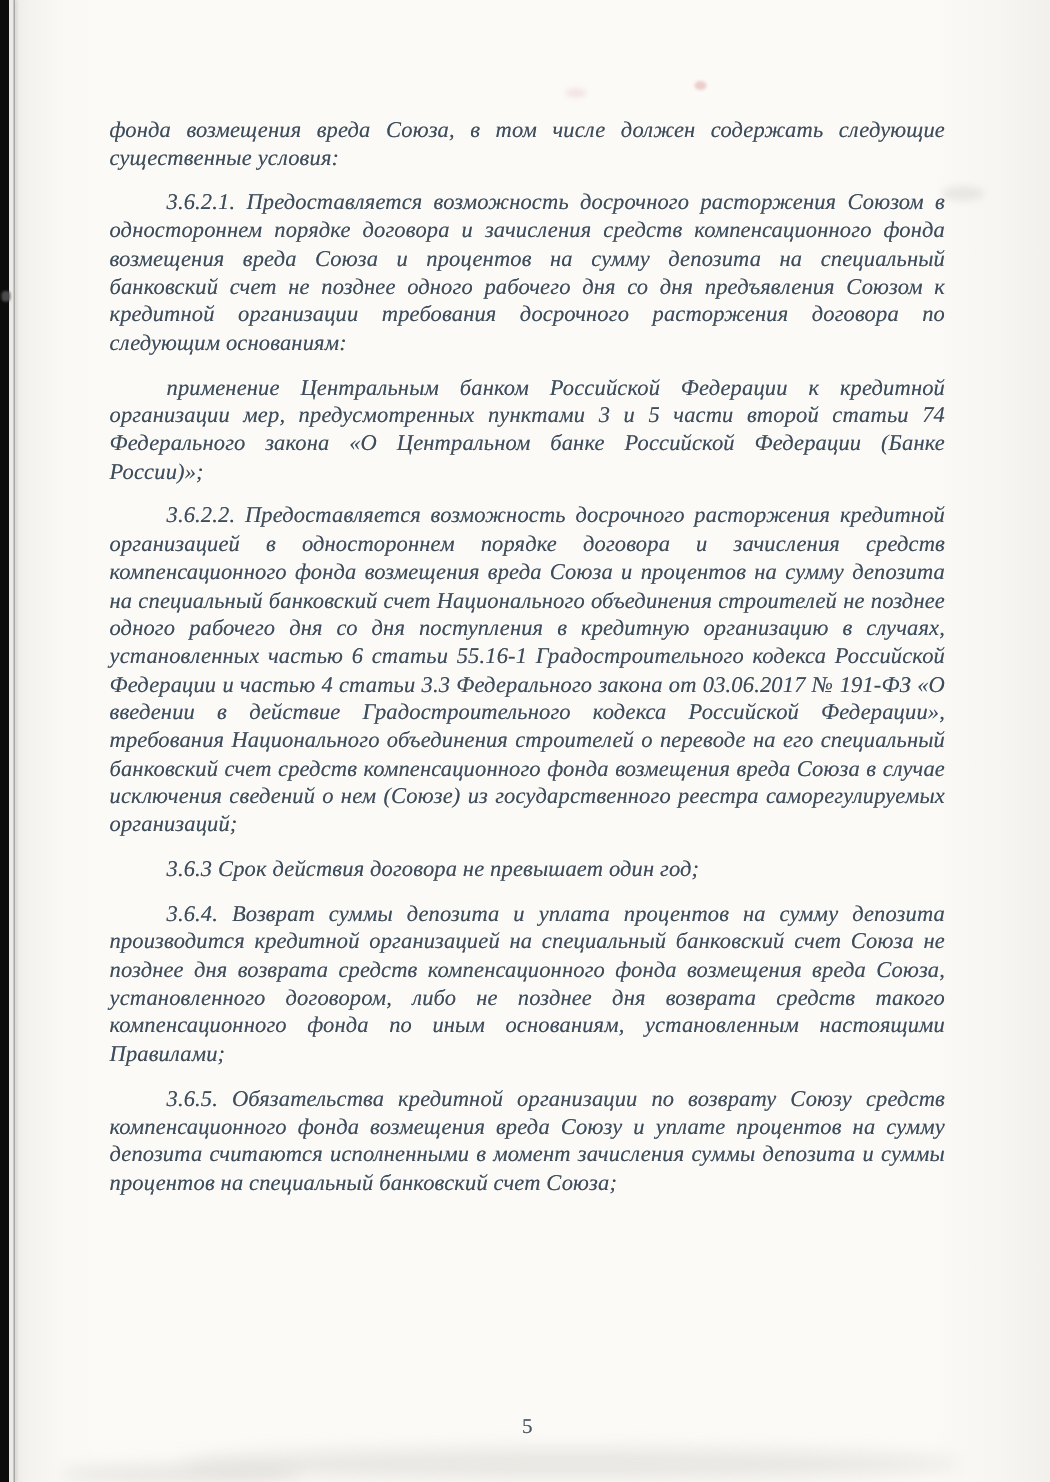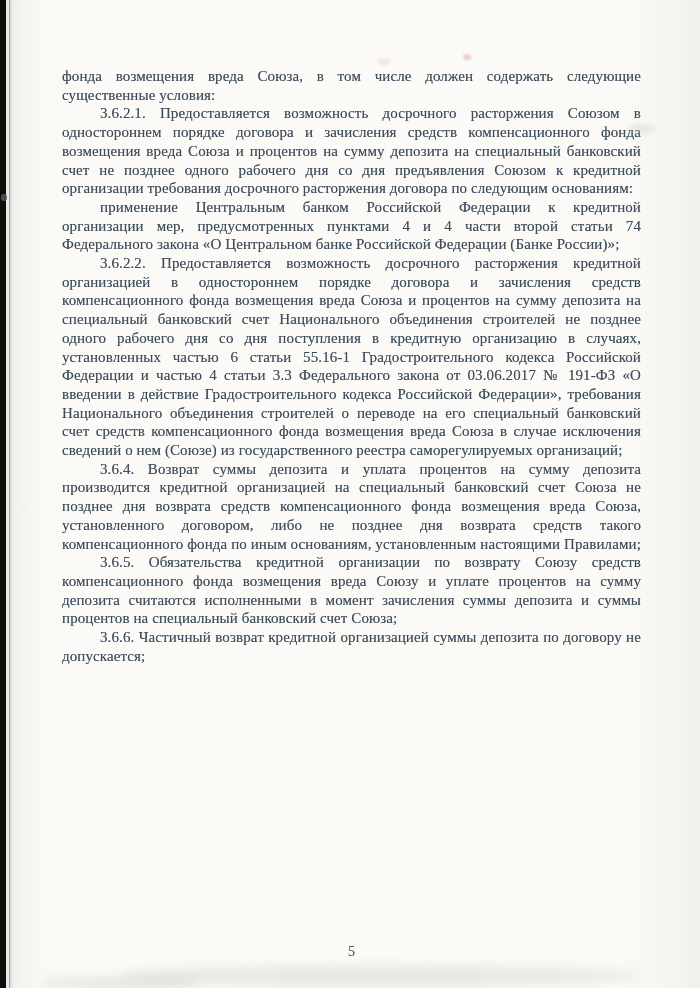--- a/index.html
+++ b/index.html
@@ -40,21 +40,21 @@
   }
   
   .text-block{
     position:absolute;left:62px;top:67px;width:579px;
     color:var(--ink);
     font-size:15px;line-height:18.7px;
     text-align:justify;
     letter-spacing:.1px;
     text-shadow:0 0 .4px rgba(62,77,92,.55);
   }
-  .text-block p{margin:0;}
+  .text-block p{margin:11px;font-style:italic;}
   .text-block p.indent{text-indent:38px;}
   .page-number{
     position:absolute;left:62px;top:944px;width:579px;
     text-align:center;
     color:#495765;
     font-size:14px;
     text-shadow:0 0 .4px rgba(62,77,92,.5);
   }
   
   .artifact{position:absolute;border-radius:50%;pointer-events:none;}
@@ -68,25 +68,25 @@
 </head>
 <body>
 
 <div class="scan">
   <div class="edge-black"></div>
   <div class="edge-line"></div>
 
   <div class="text-block" id="paragraphs">
       <p class="">фонда возмещения вреда Союза, в том числе должен содержать следующие существенные условия:</p>
       <p class="indent">3.6.2.1. Предоставляется возможность досрочного расторжения Союзом в одностороннем порядке договора и зачисления средств компенсационного фонда возмещения вреда Союза и процентов на сумму депозита на специальный банковский счет не позднее одного рабочего дня со дня предъявления Союзом к кредитной организации требования досрочного расторжения договора по следующим основаниям:</p>
-      <p class="indent">применение Центральным банком Российской Федерации к кредитной организации мер, предусмотренных пунктами 4 и 4 части второй статьи 74 Федерального закона «О Центральном банке Российской Федерации (Банке России)»;</p>
+      <p class="indent">применение Центральным банком Российской Федерации к кредитной организации мер, предусмотренных пунктами 3 и 5 части второй статьи 74 Федерального закона «О Центральном банке Российской Федерации (Банке России)»;</p>
       <p class="indent">3.6.2.2. Предоставляется возможность досрочного расторжения кредитной организацией в одностороннем порядке договора и зачисления средств компенсационного фонда возмещения вреда Союза и процентов на сумму депозита на специальный банковский счет Национального объединения строителей не позднее одного рабочего дня со дня поступления в кредитную организацию в случаях, установленных частью 6 статьи 55.16-1 Градостроительного кодекса Российской Федерации и частью 4 статьи 3.3 Федерального закона от 03.06.2017 № 191-ФЗ «О введении в действие Градостроительного кодекса Российской Федерации», требования Национального объединения строителей о переводе на его специальный банковский счет средств компенсационного фонда возмещения вреда Союза в случае исключения сведений о нем (Союзе) из государственного реестра саморегулируемых организаций;</p>
+      <p class="indent">3.6.3 Срок действия договора не превышает один год;</p>
       <p class="indent">3.6.4. Возврат суммы депозита и уплата процентов на сумму депозита производится кредитной организацией на специальный банковский счет Союза не позднее дня возврата средств компенсационного фонда возмещения вреда Союза, установленного договором, либо не позднее дня возврата средств такого компенсационного фонда по иным основаниям, установленным настоящими Правилами;</p>
       <p class="indent">3.6.5. Обязательства кредитной организации по возврату Союзу средств компенсационного фонда возмещения вреда Союзу и уплате процентов на сумму депозита считаются исполненными в момент зачисления суммы депозита и суммы процентов на специальный банковский счет Союза;</p>
-      <p class="indent">3.6.6. Частичный возврат кредитной организацией суммы депозита по договору не допускается;</p>
     </div>
 
   <div class="page-number">5</div>
 
   <div class="artifact speck-pink-1"></div>
   <div class="artifact speck-pink-2"></div>
   <div class="artifact smudge-gray-right"></div>
   <div class="artifact speck-dark-left"></div>
   <div class="artifact smudge-bottom"></div>
   <div class="artifact smudge-bottom-2"></div>

